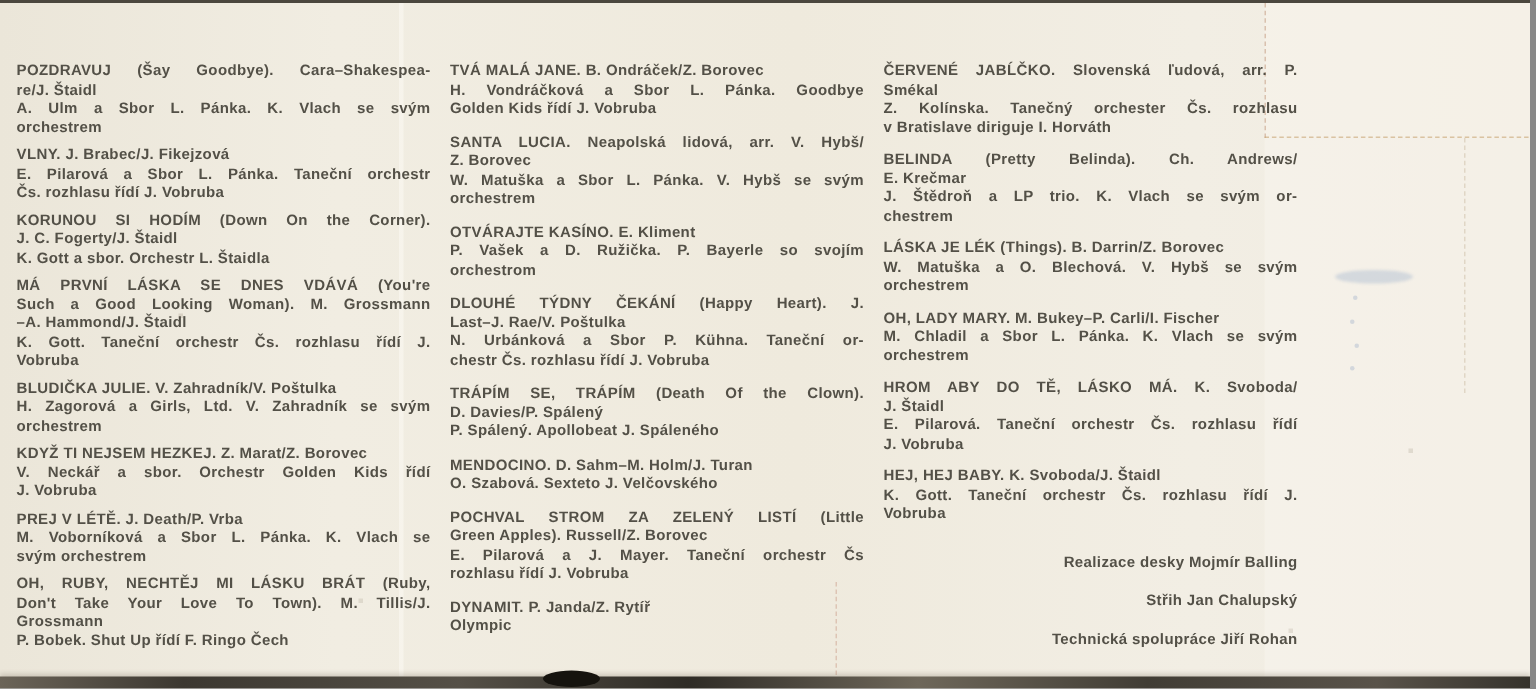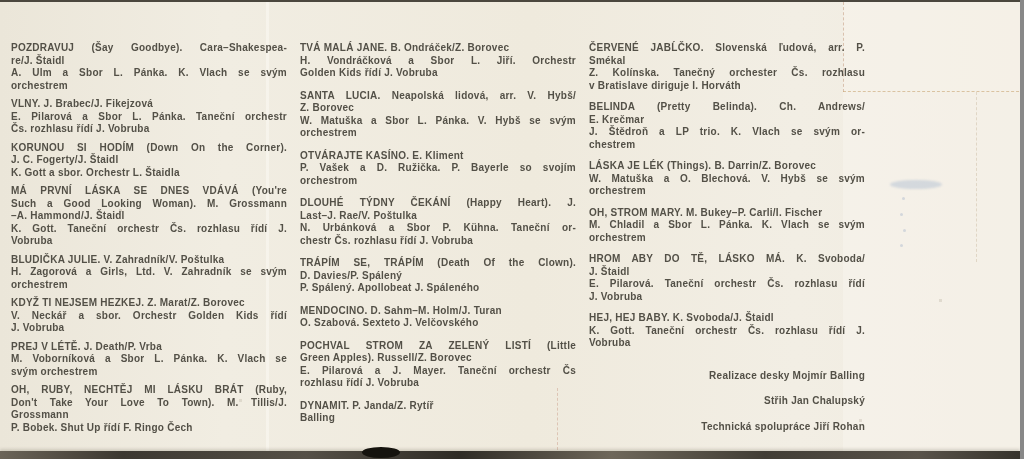--- a/index.html
+++ b/index.html
@@ -102,21 +102,21 @@
       <div class="entry">
         <div class="line">OH, RUBY, NECHTĚJ MI LÁSKU BRÁT (Ruby,</div>
         <div class="line">Don't Take Your Love To Town). M. Tillis/J.</div>
         <div class="line last">Grossmann</div>
         <div class="line last">P. Bobek. Shut Up řídí F. Ringo Čech</div>
       </div>
     </div>
   <div class="col" id="col-1">
       <div class="entry">
         <div class="line last">TVÁ MALÁ JANE. B. Ondráček/Z. Borovec</div>
-        <div class="line">H. Vondráčková a Sbor L. Jiří. Orchestr</div>
+        <div class="line">H. Vondráčková a Sbor L. Pánka. Goodbye</div>
         <div class="line last">Golden Kids řídí J. Vobruba</div>
       </div>
       <div class="entry">
         <div class="line">SANTA LUCIA. Neapolská lidová, arr. V. Hybš/</div>
         <div class="line last">Z. Borovec</div>
         <div class="line">W. Matuška a Sbor L. Pánka. V. Hybš se svým</div>
         <div class="line last">orchestrem</div>
       </div>
       <div class="entry">
         <div class="line last">OTVÁRAJTE KASÍNO. E. Kliment</div>
@@ -139,21 +139,21 @@
         <div class="line last">O. Szabová. Sexteto J. Velčovského</div>
       </div>
       <div class="entry">
         <div class="line">POCHVAL STROM ZA ZELENÝ LISTÍ (Little</div>
         <div class="line last">Green Apples). Russell/Z. Borovec</div>
         <div class="line">E. Pilarová a J. Mayer. Taneční orchestr Čs</div>
         <div class="line last">rozhlasu řídí J. Vobruba</div>
       </div>
       <div class="entry">
         <div class="line last">DYNAMIT. P. Janda/Z. Rytíř</div>
-        <div class="line last">Balling</div>
+        <div class="line last">Olympic</div>
       </div>
     </div>
   <div class="col" id="col-2">
     <div id="col-2-entries">
         <div class="entry">
           <div class="line">ČERVENÉ JABĹČKO. Slovenská ľudová, arr. P.</div>
           <div class="line last">Smékal</div>
           <div class="line">Z. Kolínska. Tanečný orchester Čs. rozhlasu</div>
           <div class="line last">v Bratislave diriguje I. Horváth</div>
         </div>
@@ -162,21 +162,21 @@
           <div class="line last">E. Krečmar</div>
           <div class="line">J. Štědroň a LP trio. K. Vlach se svým or-</div>
           <div class="line last">chestrem</div>
         </div>
         <div class="entry">
           <div class="line last">LÁSKA JE LÉK (Things). B. Darrin/Z. Borovec</div>
           <div class="line">W. Matuška a O. Blechová. V. Hybš se svým</div>
           <div class="line last">orchestrem</div>
         </div>
         <div class="entry">
-          <div class="line last">OH, STROM MARY. M. Bukey–P. Carli/I. Fischer</div>
+          <div class="line last">OH, LADY MARY. M. Bukey–P. Carli/I. Fischer</div>
           <div class="line">M. Chladil a Sbor L. Pánka. K. Vlach se svým</div>
           <div class="line last">orchestrem</div>
         </div>
         <div class="entry">
           <div class="line">HROM ABY DO TĚ, LÁSKO MÁ. K. Svoboda/</div>
           <div class="line last">J. Štaidl</div>
           <div class="line">E. Pilarová. Taneční orchestr Čs. rozhlasu řídí</div>
           <div class="line last">J. Vobruba</div>
         </div>
         <div class="entry">

